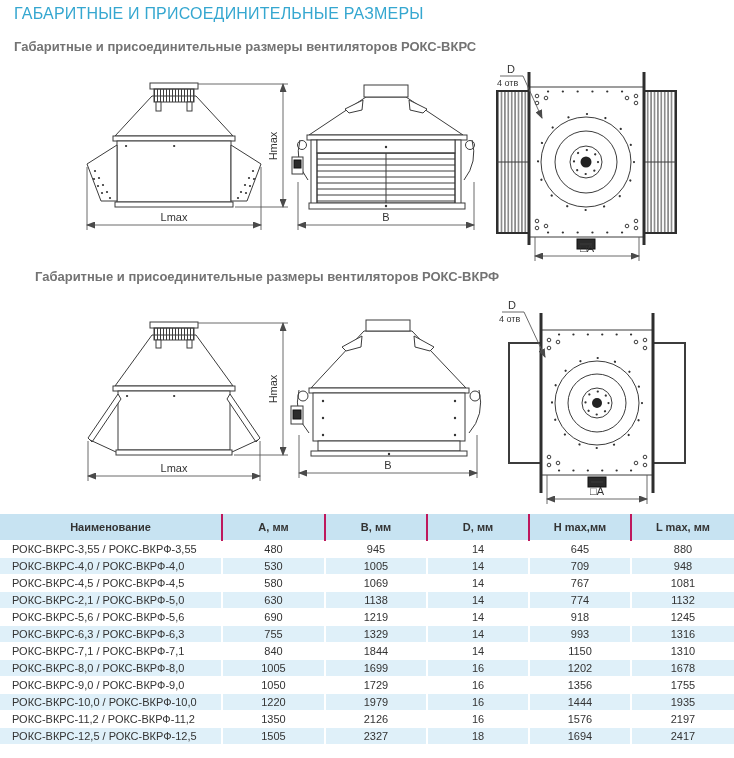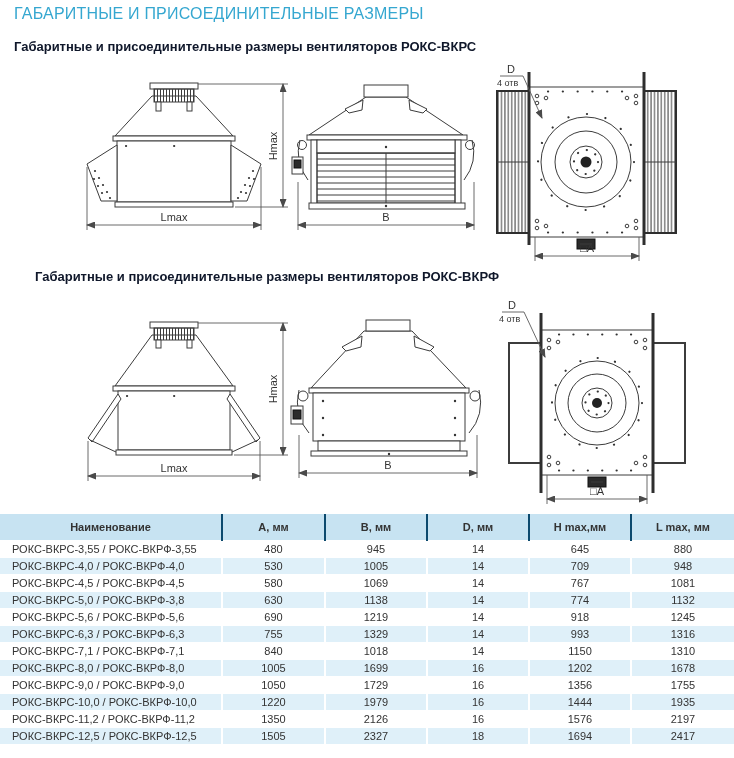--- a/index.html
+++ b/index.html
@@ -6,21 +6,21 @@
   body{
     width:734px;height:758px;position:relative;background:#fff;
     font-family:"Liberation Sans","DejaVu Sans",sans-serif;color:var(--text,#333);
     overflow:hidden;
   }
   .page-title{
     position:absolute;left:14px;top:5px;font-size:16px;font-weight:normal;
     color:var(--accent,#35A7D0);letter-spacing:.2px;
   }
   .section-heading{
-    position:absolute;left:14px;font-size:13px;font-weight:bold;color:#0f172a;
+    position:absolute;left:14px;font-size:13px;font-weight:bold;color:#737373;
   }
   #sec1-heading{top:39px;}
   #sec2-heading{top:269px;padding-left:21px;}
   .fig{position:absolute;left:0;}
   #fig1{top:60px;}
   #fig2{top:293px;}
   svg{display:block;}
   svg text{font-family:"Liberation Sans","DejaVu Sans",sans-serif;fill:#333;}
   .dtxt{font-size:11px;}
   .dtxt-s{font-size:9px;}
@@ -31,21 +31,21 @@
   .dim{stroke:#5a5a5a;stroke-width:.9;fill:none;}
   .dotline{stroke:#333;stroke-width:2.2;stroke-linecap:round;fill:none;}
   .dark{fill:#2b2b2b;stroke:#111;}
   
   .size-table{
     position:absolute;left:0;top:514px;width:734px;border-collapse:collapse;
     font-size:11px;table-layout:fixed;
   }
   .size-table th{
     background:var(--th-bg,#C7E3F2);height:26px;font-weight:bold;text-align:center;
-    border-left:2px solid #0c4a6e;padding:0;
+    border-left:2px solid #be185d;padding:0;
   }
   .size-table th:first-child{border-left:none;}
   .size-table td{
     height:16px;text-align:center;padding:0;border-left:2px solid #fff;
     border-top:1px solid #fff;white-space:nowrap;overflow:hidden;
   }
   .size-table td:first-child{border-left:none;}
   .size-table td.name-col{text-align:left;padding-left:12px;}
   .size-table tr.alt td{background:var(--row-alt,#DFF0F9);}
 </style>
@@ -349,21 +349,21 @@
       </tr>
       <tr>
         <td class="name-col">РОКС-ВКРС-4,5 / РОКС-ВКРФ-4,5</td>
         <td>580</td>
         <td>1069</td>
         <td>14</td>
         <td>767</td>
         <td>1081</td>
       </tr>
       <tr class="alt">
-        <td class="name-col">РОКС-ВКРС-5,0 / РОКС-ВКРФ-3,8</td>
+        <td class="name-col">РОКС-ВКРС-2,1 / РОКС-ВКРФ-5,0</td>
         <td>630</td>
         <td>1138</td>
         <td>14</td>
         <td>774</td>
         <td>1132</td>
       </tr>
       <tr>
         <td class="name-col">РОКС-ВКРС-5,6 / РОКС-ВКРФ-5,6</td>
         <td>690</td>
         <td>1219</td>
@@ -375,21 +375,21 @@
         <td class="name-col">РОКС-ВКРС-6,3 / РОКС-ВКРФ-6,3</td>
         <td>755</td>
         <td>1329</td>
         <td>14</td>
         <td>993</td>
         <td>1316</td>
       </tr>
       <tr>
         <td class="name-col">РОКС-ВКРС-7,1 / РОКС-ВКРФ-7,1</td>
         <td>840</td>
-        <td>1018</td>
+        <td>1844</td>
         <td>14</td>
         <td>1150</td>
         <td>1310</td>
       </tr>
       <tr class="alt">
         <td class="name-col">РОКС-ВКРС-8,0 / РОКС-ВКРФ-8,0</td>
         <td>1005</td>
         <td>1699</td>
         <td>16</td>
         <td>1202</td>

